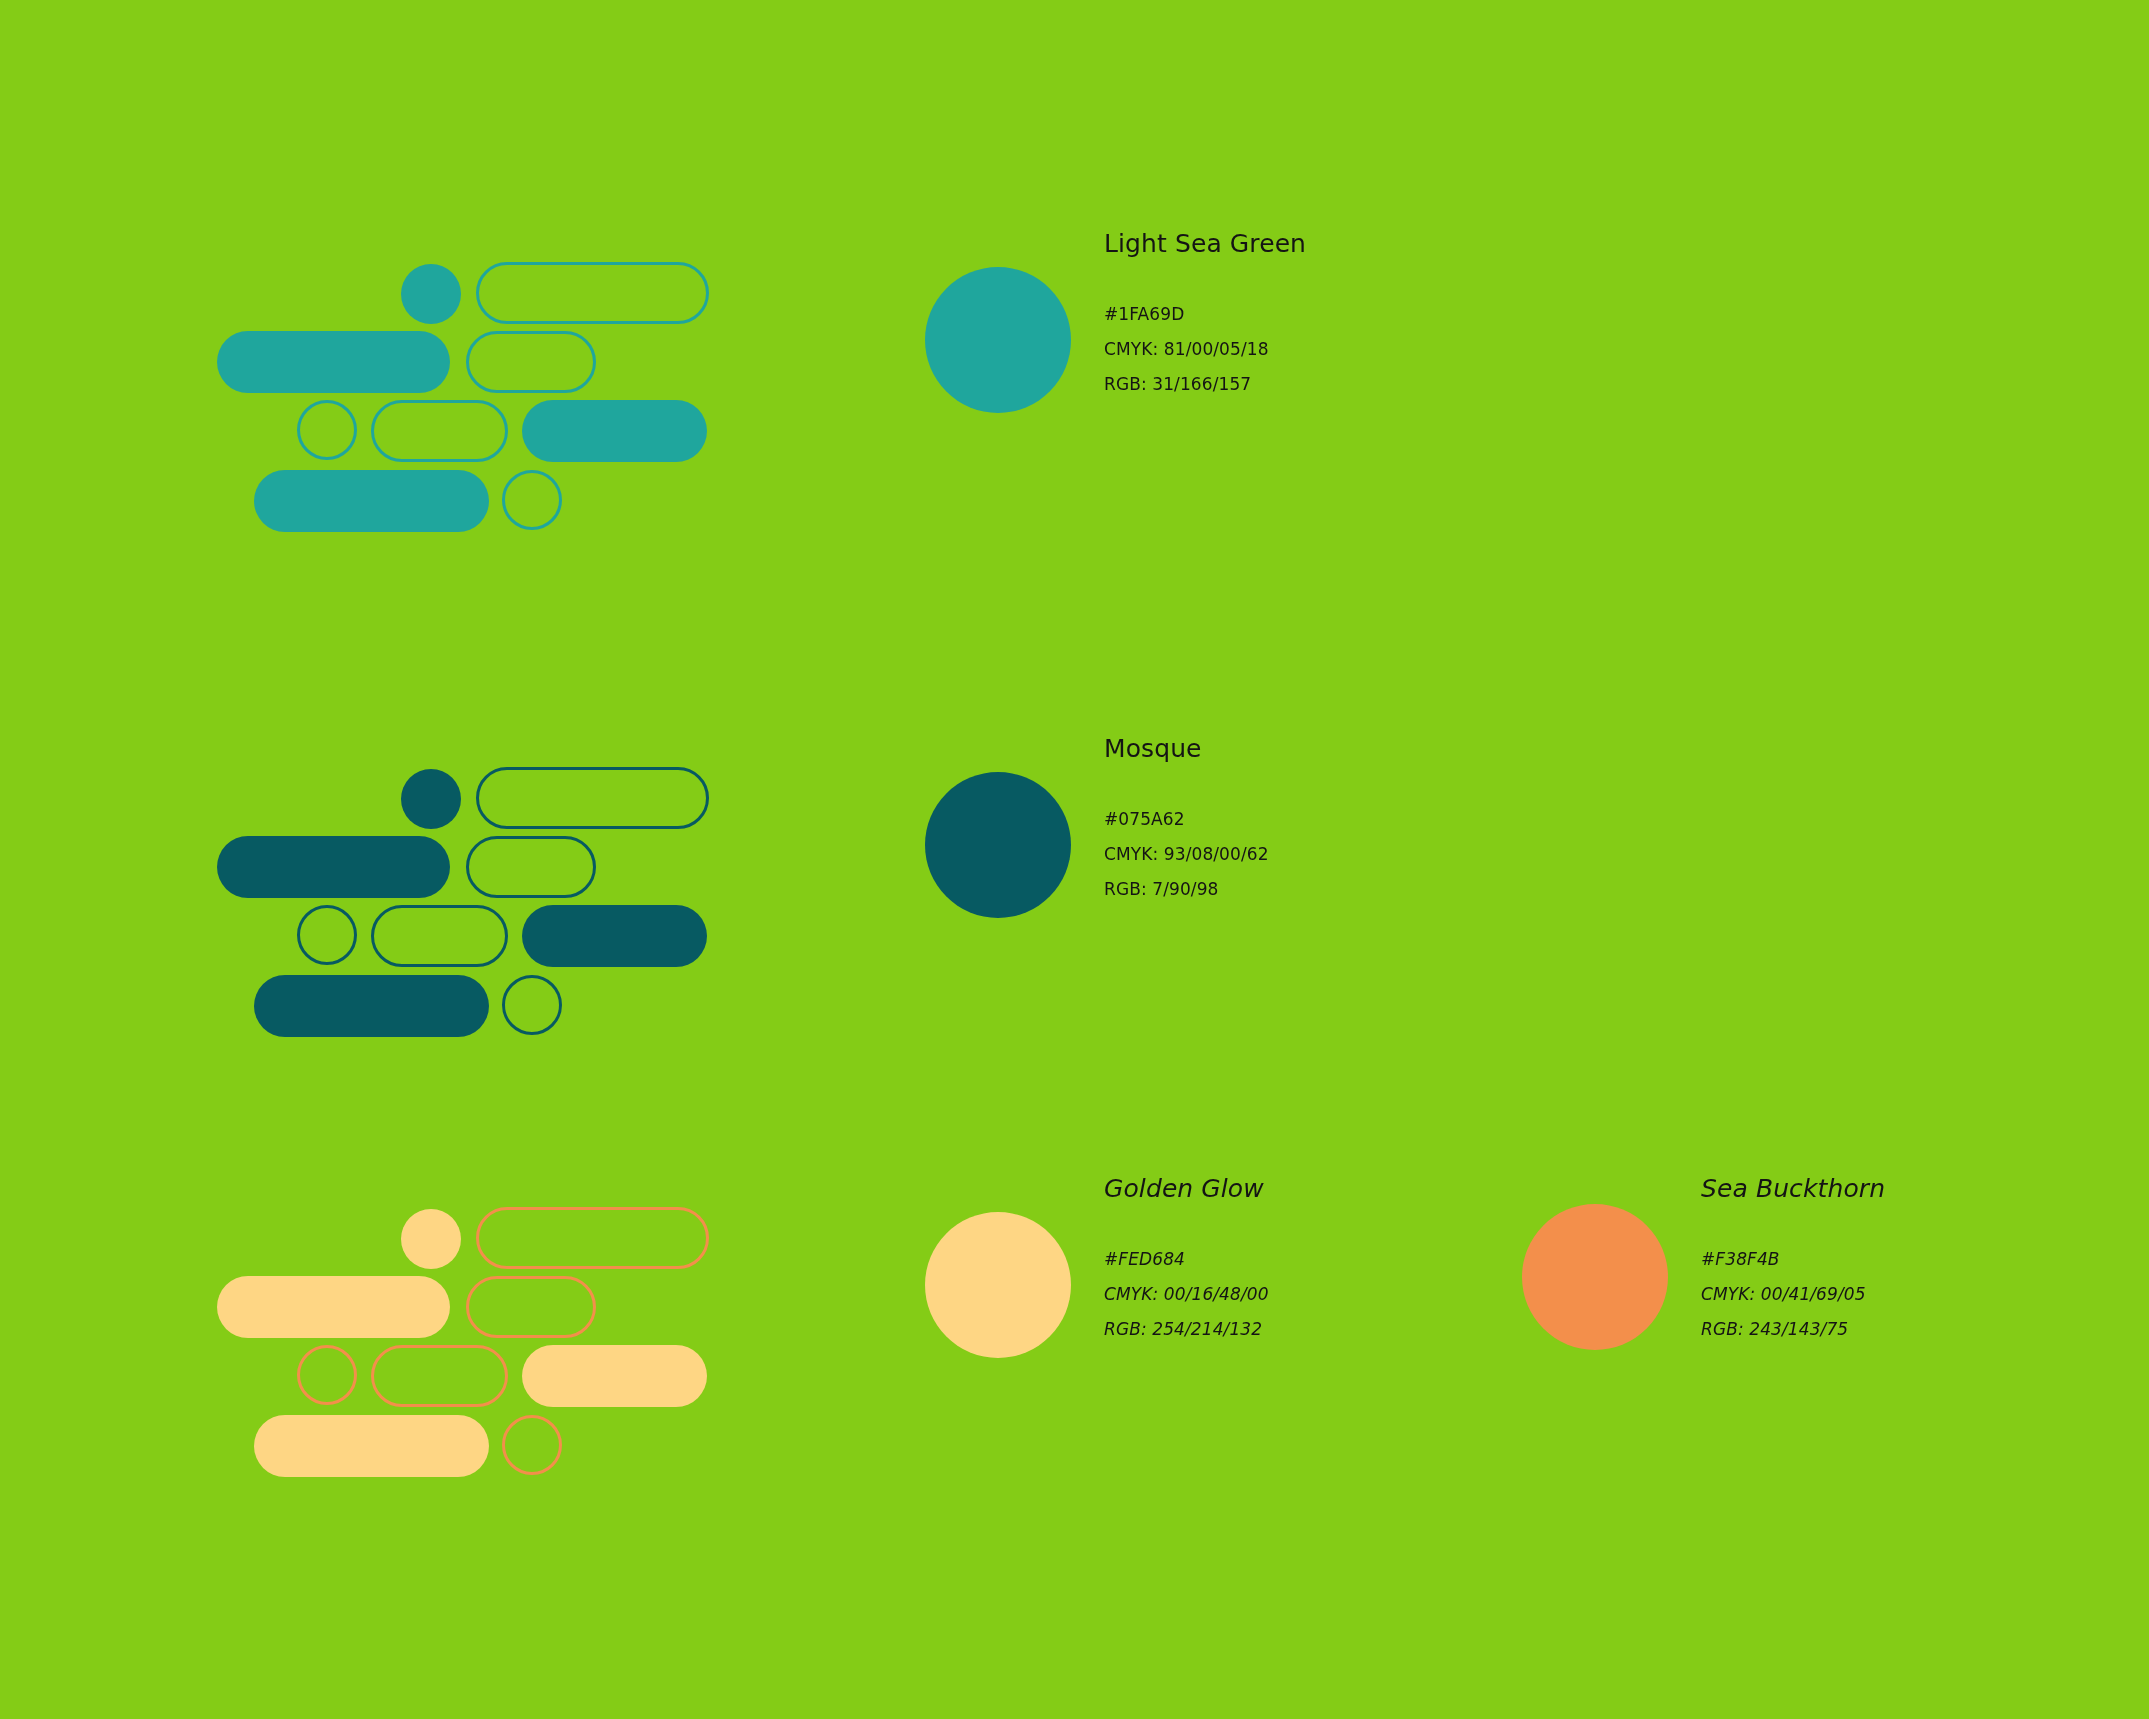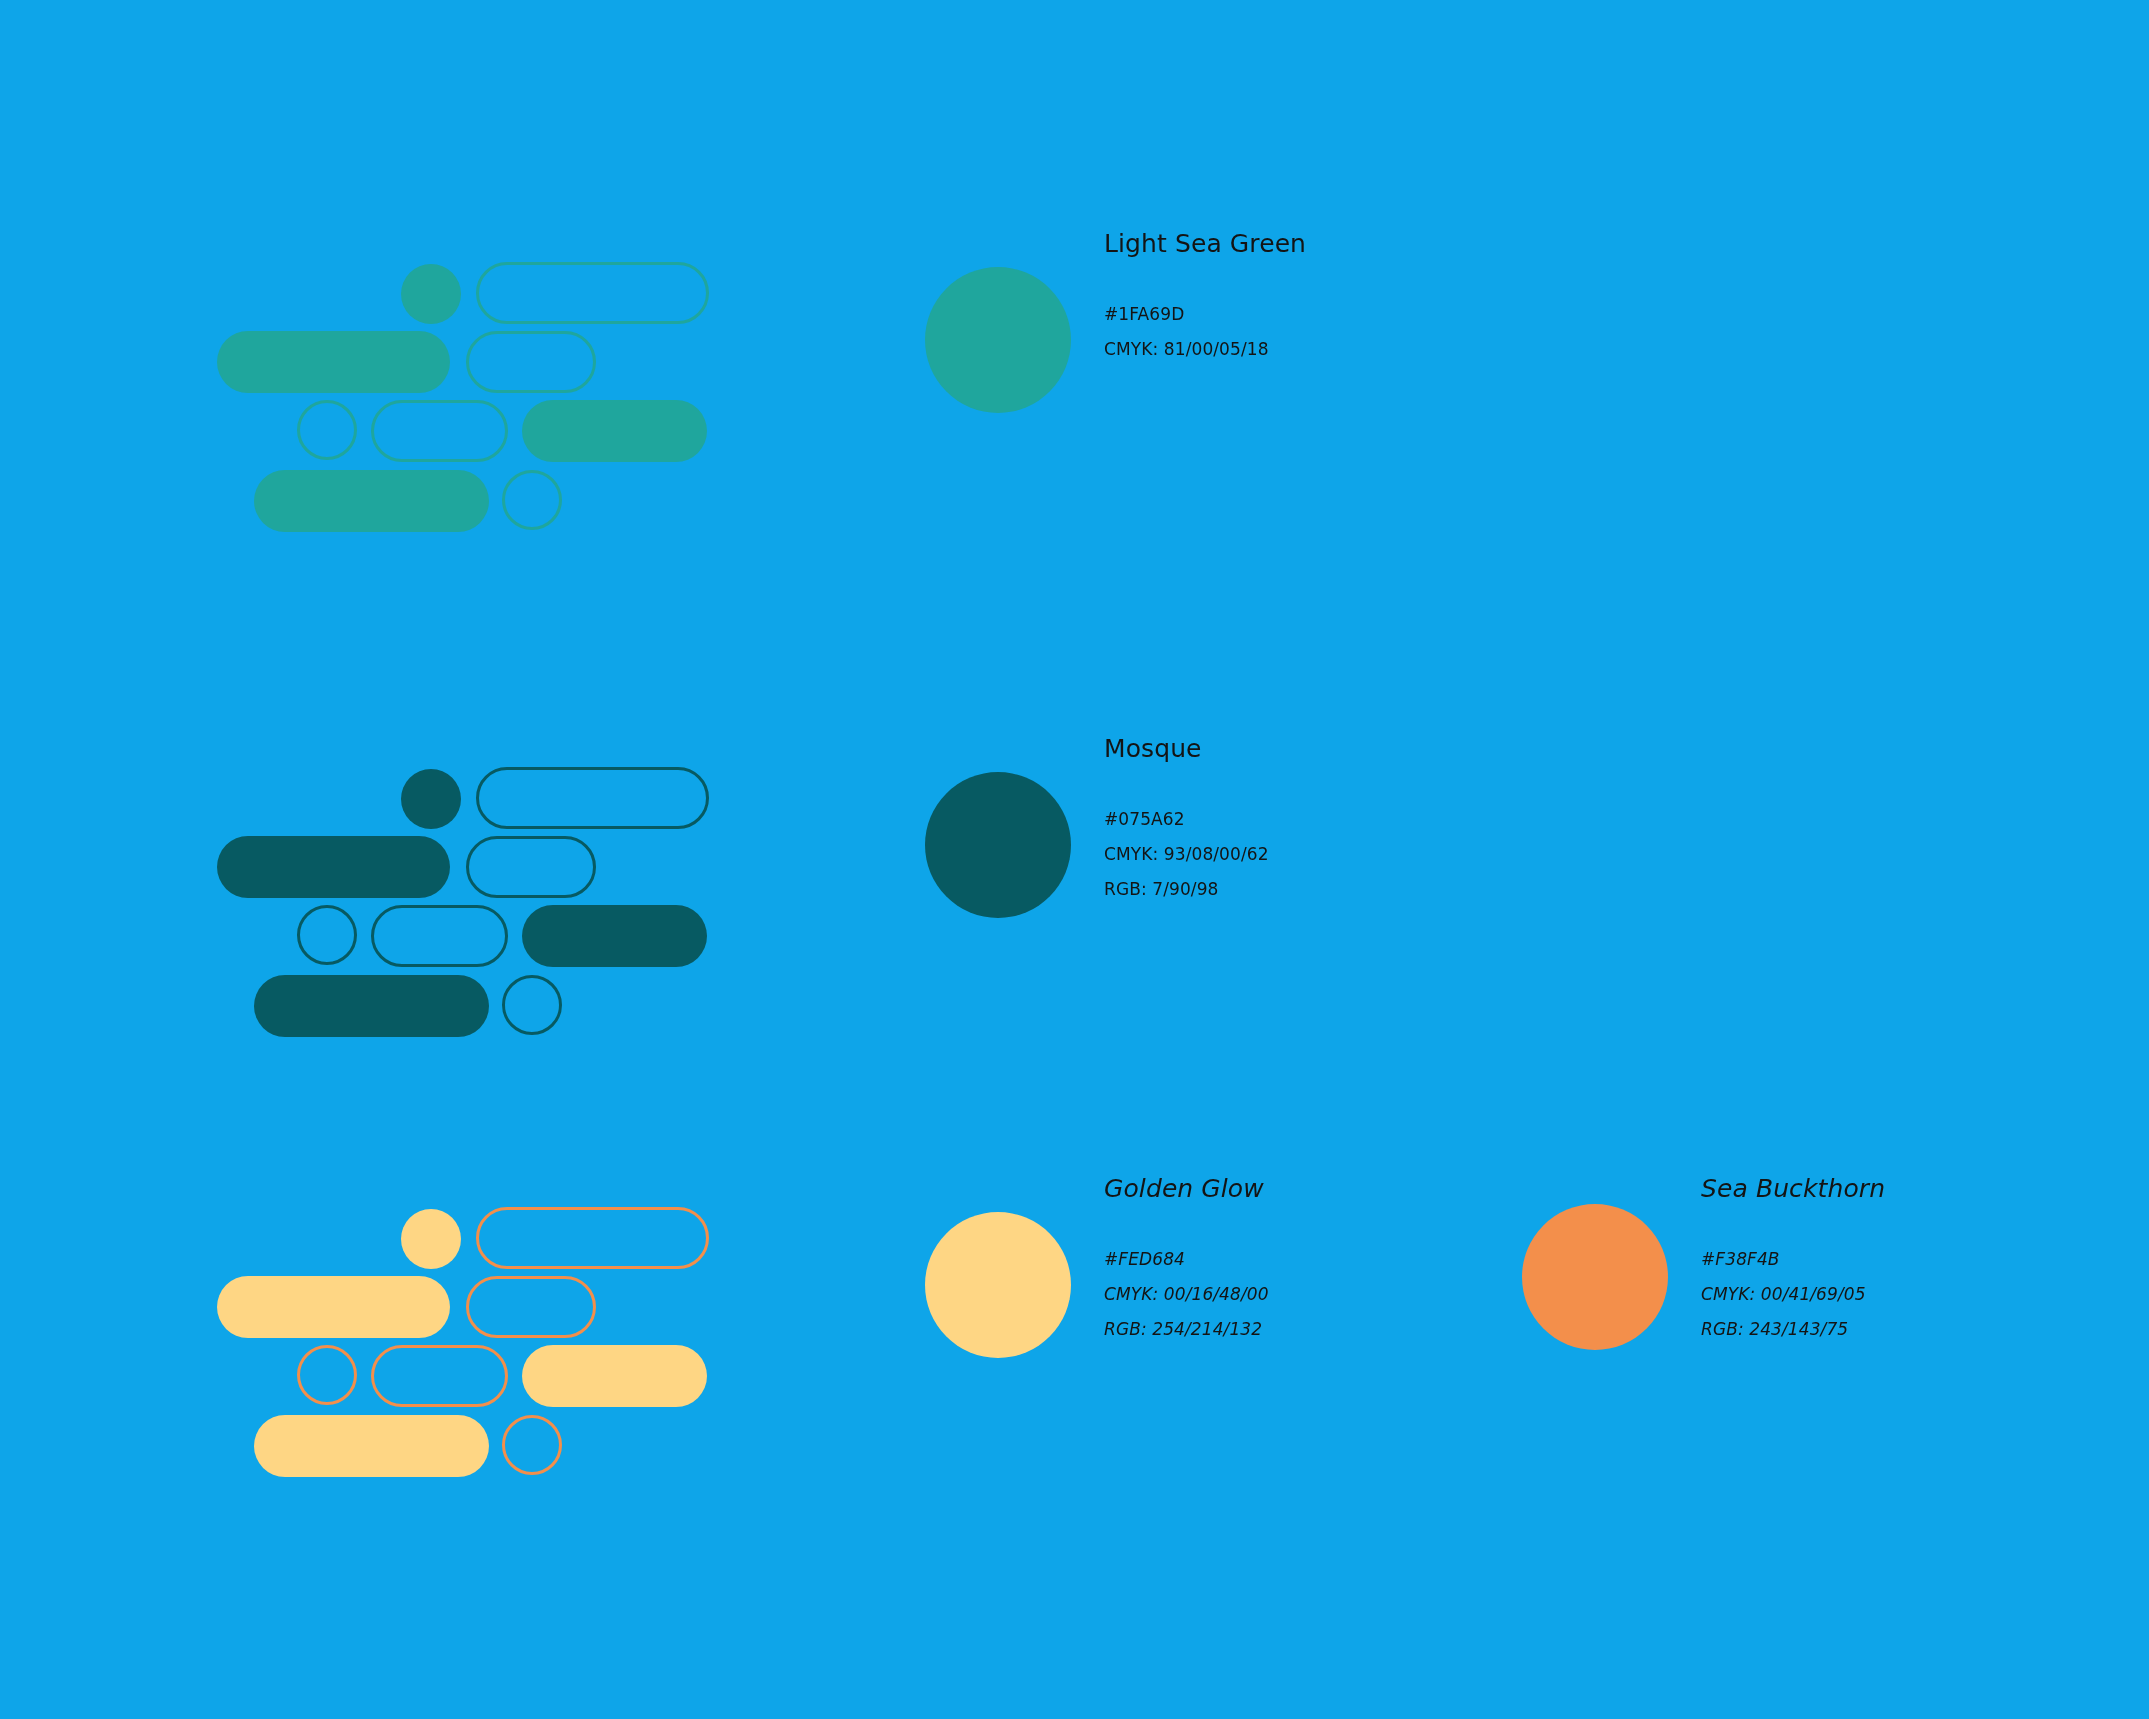--- a/index.html
+++ b/index.html
@@ -10,21 +10,21 @@
   }
   body {
     font-family: "DejaVu Sans", "Liberation Sans", sans-serif;
     color: #111111;
   }
 
   #page {
     position: relative;
     width: 2149px;
     height: 1719px;
-    background: #0ea5e9;
+    background: #84cc16;
     overflow: hidden;
   }
 
   
   .palette-row {
     position: absolute;
     left: 0;
     width: 2149px;
   }
   .row-1 { top: 179px;  height: 418px; }
@@ -115,20 +115,21 @@
         <div class="pill" style="left: 55px; top: 291px; width: 235px; height: 62px; background: rgb(31, 166, 157);"></div>
         <div class="pill outline" style="left: 303px; top: 291px; width: 60px; height: 60px; border-color: rgb(31, 166, 157);"></div>
       </div>
       <div class="swatch-group primary">
         <div class="swatch-circle sz-lg" style="background: rgb(31, 166, 157);"></div>
         <div class="caption">
           <div class="color-name">Light Sea Green</div>
           <div class="spec-block">
             <div class="spec-line">#1FA69D</div>
             <div class="spec-line">CMYK: 81/00/05/18</div>
+            <div class="spec-line">RGB: 31/166/157</div>
           </div>
         </div>
       </div>
     </div>
     <div class="palette-row row-2">
       <div class="pattern">
         <div class="pill" style="left: 202px; top: 85px; width: 60px; height: 60px; background: rgb(7, 90, 98);"></div>
         <div class="pill outline" style="left: 277px; top: 83px; width: 233px; height: 62px; border-color: rgb(7, 90, 98);"></div>
         <div class="pill" style="left: 18px; top: 152px; width: 233px; height: 62px; background: rgb(7, 90, 98);"></div>
         <div class="pill outline" style="left: 267px; top: 152px; width: 130px; height: 62px; border-color: rgb(7, 90, 98);"></div>

